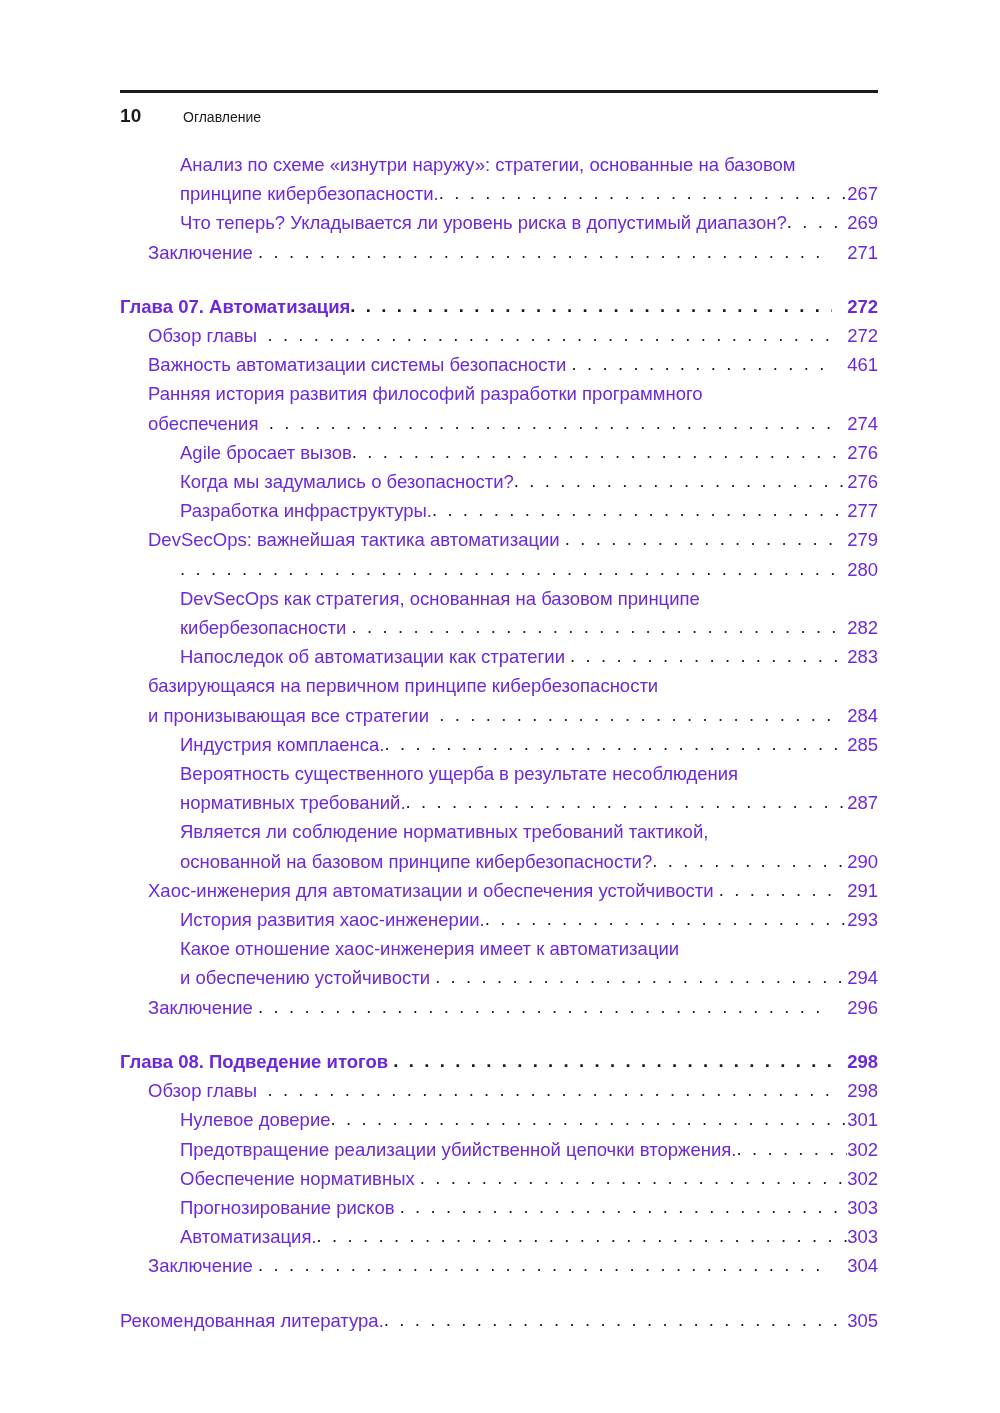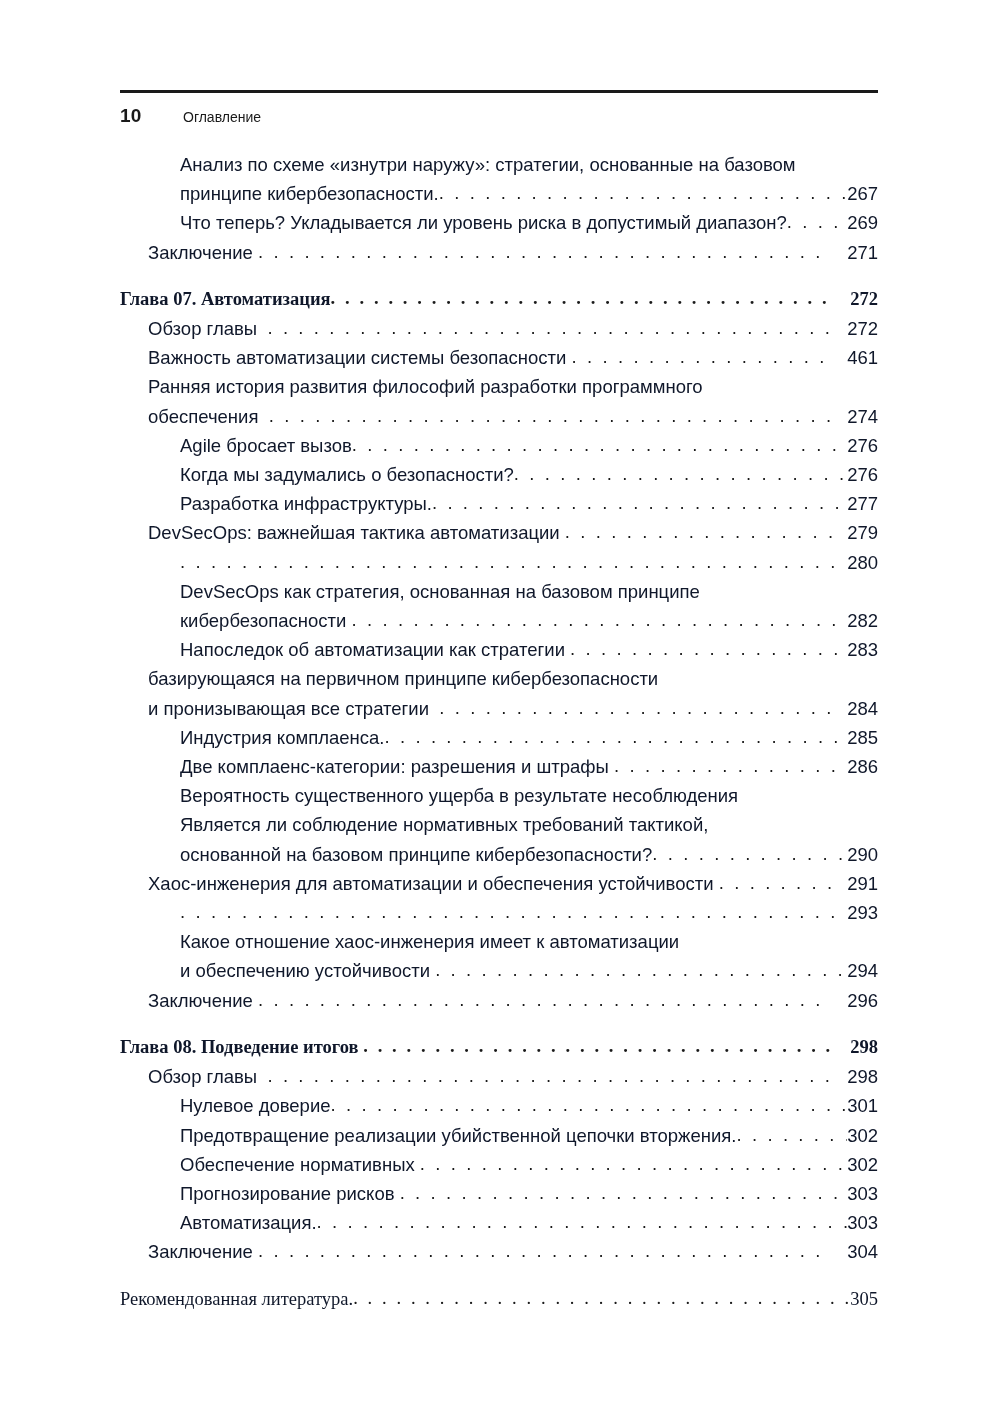--- a/index.html
+++ b/index.html
@@ -60,32 +60,32 @@
     left: 120px;
     top: 150px;
     width: 758px;
   }
 
   .entry {
     display: block;
     position: relative;
     font-size: 18.5px;
     line-height: 29.2px;
-    color: #0f172a;
+    color: #6d28d9;
   }
 
   
   .lvl0 { padding-left: 0px;  }
   .lvl1 { padding-left: 28px; }
   .lvl2 { padding-left: 60px; }
 
   .entry.bold { font-weight: bold; }
 
   
-  .gap-before { margin-top: 18px; font-family: Liberation Serif, serif; }
+  .gap-before { margin-top: 25px; }
 
   
   .lastline {
     display: flex;
     align-items: baseline;
     width: 100%;
   }
   .etext {
     white-space: pre;
     flex: 0 0 auto;
@@ -241,46 +241,45 @@
         </div>
       </div>
       <div class="entry lvl2">
         <div class="lastline">
           <span class="etext">Индустрия комплаенса.</span>
           <span class="leader"></span>
           <span class="pageno tight">285</span>
         </div>
       </div>
       <div class="entry lvl2">
-        <div class="lastline">
-          <span class="etext">Две комплаенс-категории: разрешения и штрафы </span>
-          <span class="leader"></span>
-          <span class="pageno tight">286</span>
-        </div>
-      </div>
-      <div class="entry lvl2">
         <div class="wrapline">Вероятность существенного ущерба в результате несоблюдения</div>
+        <div class="lastline">
+          <span class="etext">нормативных требований.</span>
+          <span class="leader"></span>
+          <span class="pageno tight">287</span>
+        </div>
       </div>
       <div class="entry lvl2">
         <div class="wrapline">Является ли соблюдение нормативных требований тактикой,</div>
         <div class="lastline">
           <span class="etext">основанной на базовом принципе кибербезопасности?</span>
           <span class="leader"></span>
           <span class="pageno tight">290</span>
         </div>
       </div>
       <div class="entry lvl1">
         <div class="lastline">
           <span class="etext">Хаос-инженерия для автоматизации и обеспечения устойчивости </span>
           <span class="leader"></span>
           <span class="pageno wide">291</span>
         </div>
       </div>
       <div class="entry lvl2">
         <div class="lastline">
+          <span class="etext">История развития хаос-инженерии.</span>
           <span class="leader"></span>
           <span class="pageno tight">293</span>
         </div>
       </div>
       <div class="entry lvl2">
         <div class="wrapline">Какое отношение хаос-инженерия имеет к автоматизации</div>
         <div class="lastline">
           <span class="etext">и обеспечению устойчивости </span>
           <span class="leader"></span>
           <span class="pageno tight">294</span>

